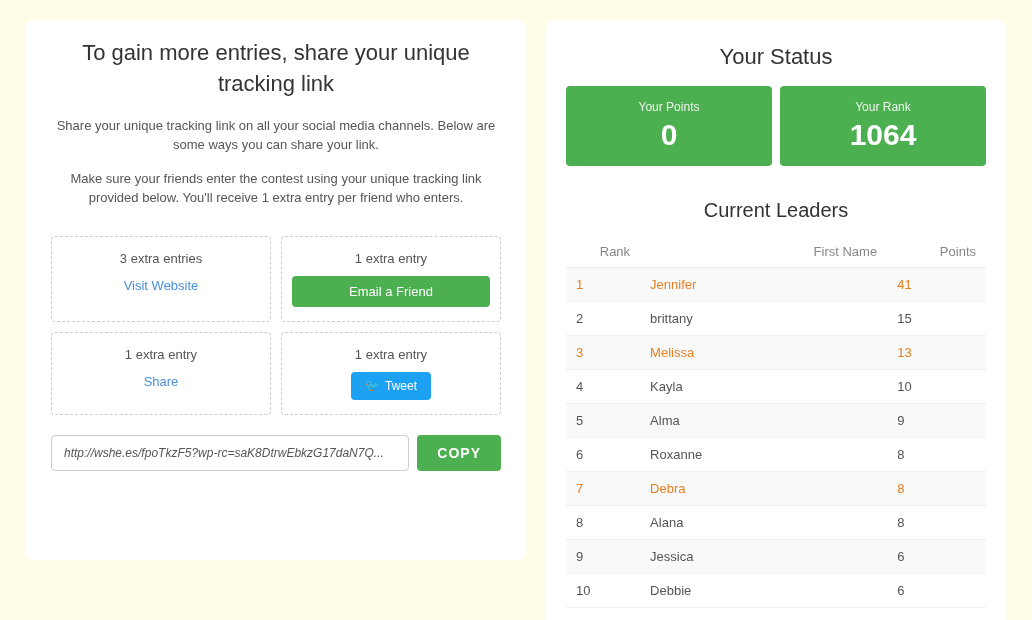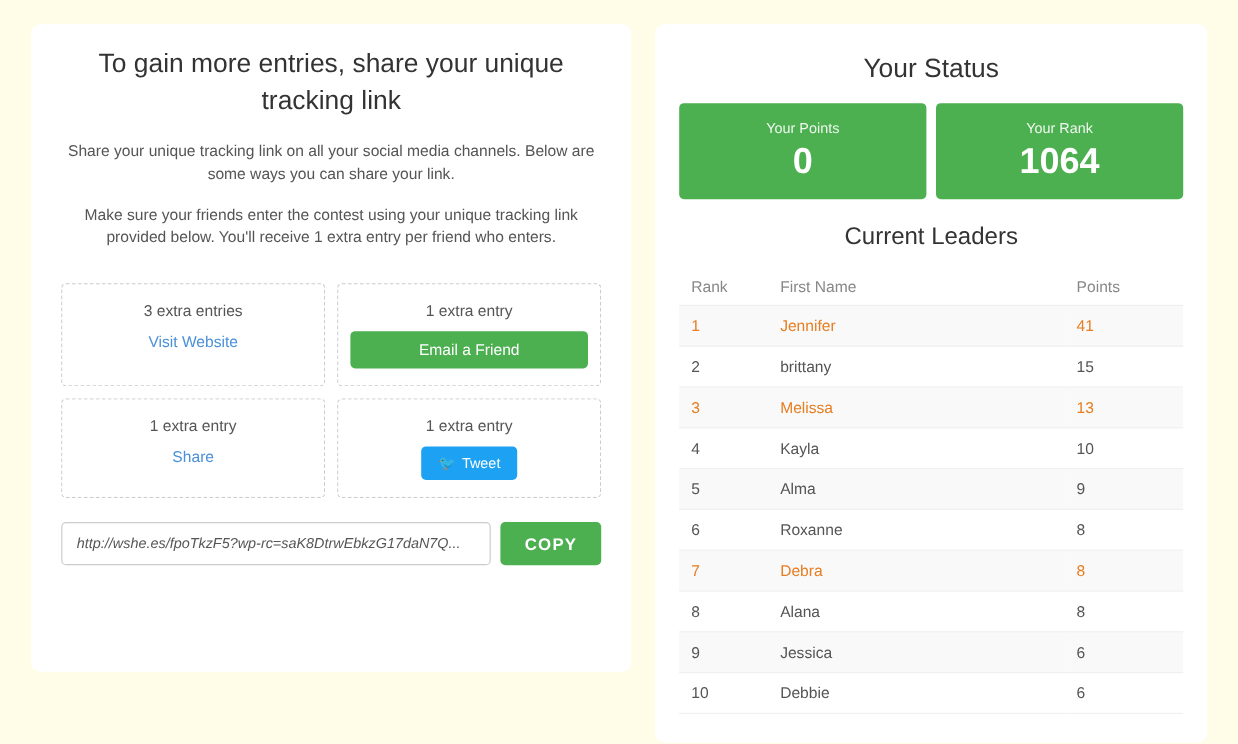--- a/index.html
+++ b/index.html
@@ -139,21 +139,21 @@
       text-align: center;
       font-size: 22px;
       font-weight: 400;
       color: #333;
       margin-bottom: 16px;
     }
 
     .status-cards {
       display: flex;
       gap: 8px;
-      margin-bottom: 20px;
+      margin-bottom: 33px;
     }
 
     .status-card {
       flex: 1;
       background-color: #4caf50;
       color: white;
       border-radius: 4px;
       padding: 14px 10px;
       text-align: center;
     }
@@ -177,21 +177,21 @@
       margin-bottom: 14px;
     }
 
     .leaders-table {
       width: 100%;
       border-collapse: collapse;
       font-size: 13px;
     }
 
     .leaders-table thead th {
-      text-align: left;
+      text-align: right;
       padding: 8px 10px;
       color: #888;
       font-weight: normal;
       border-bottom: 1px solid #eee;
     }
 
     .leaders-table tbody tr {
       border-bottom: 1px solid #f0f0f0;
     }
 

